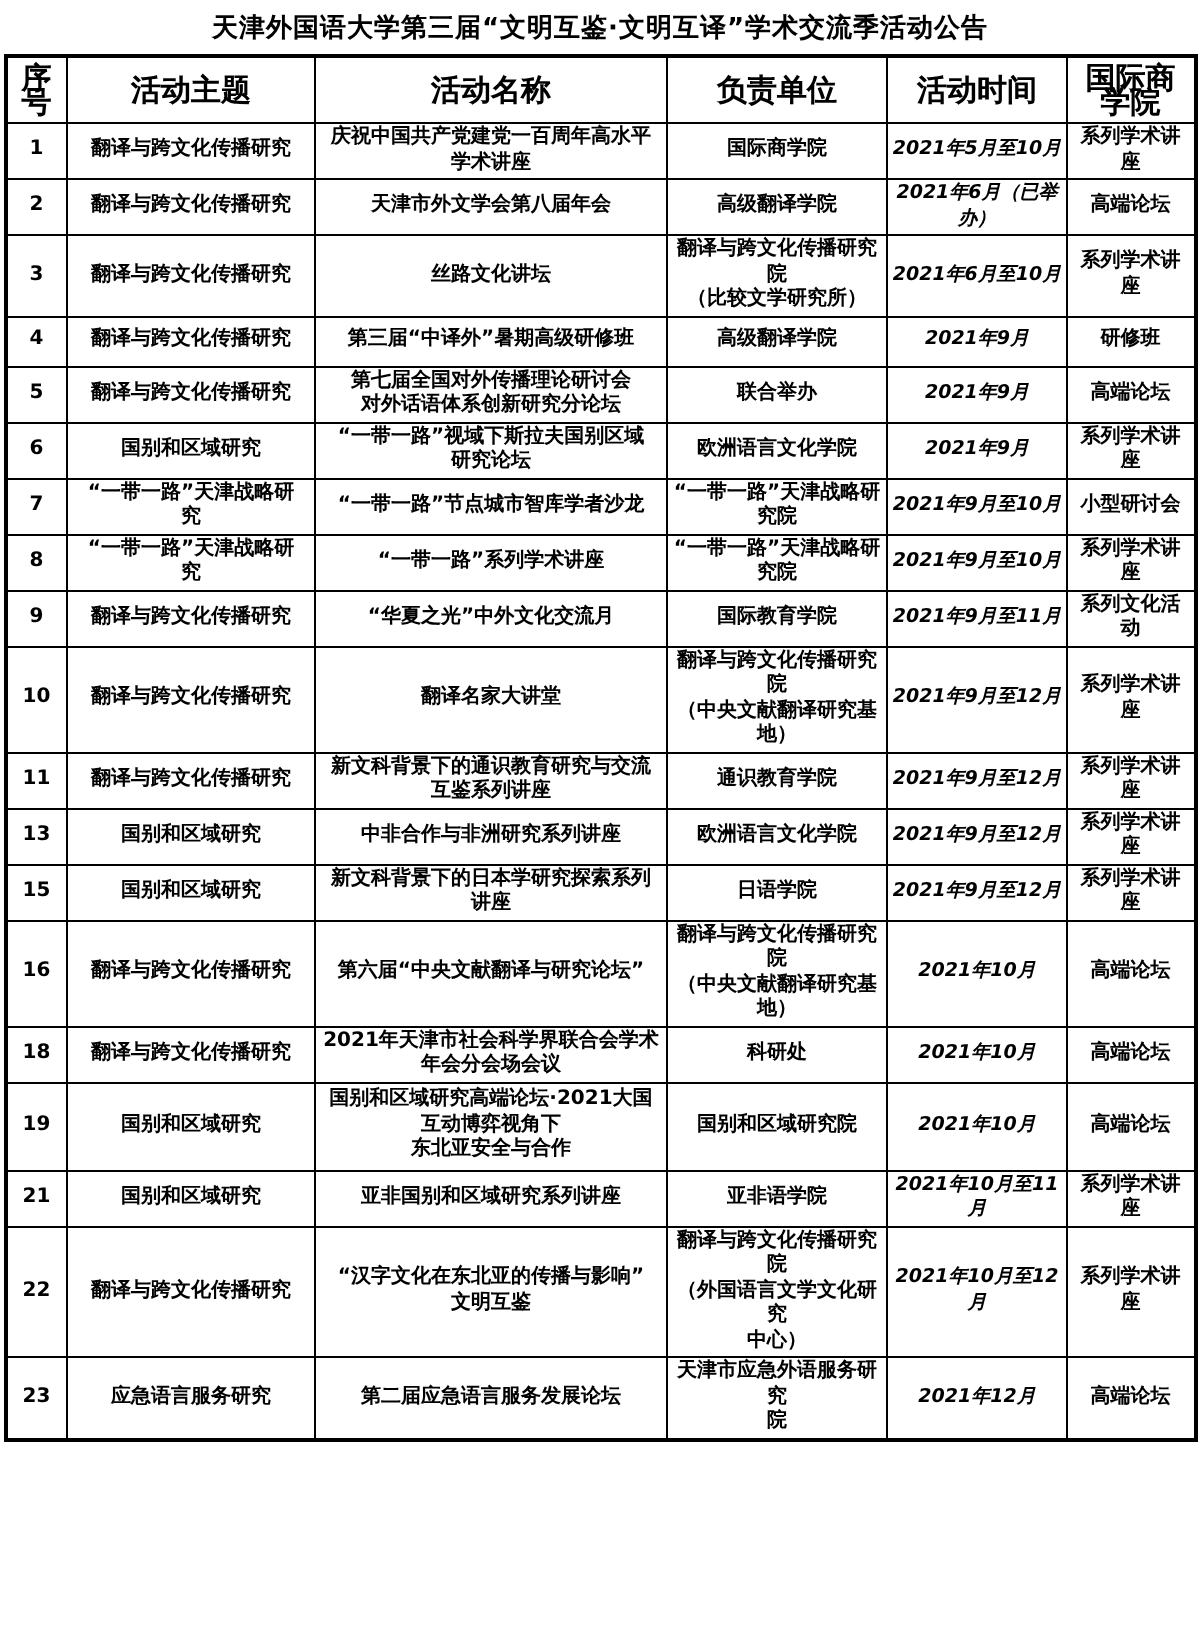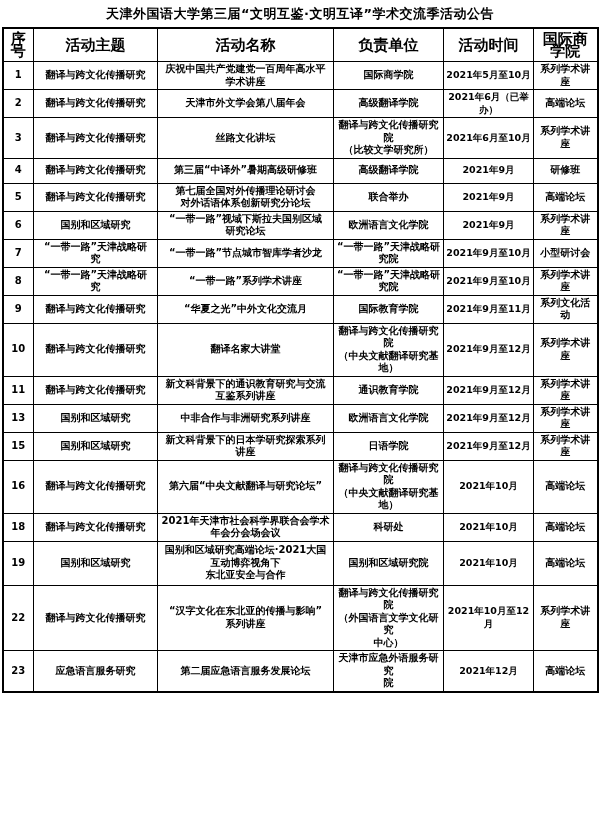--- a/index.html
+++ b/index.html
@@ -26,21 +26,21 @@
     font-size:10px;line-height:12.5px;
     white-space:pre-line;
     overflow-wrap:break-word;
     font-weight:bold;
   }
   thead th{font-size:15px;height:30px;}
   tbody tr{height:25px;}
   
   tbody tr:nth-child(10){height:50px;}
   tbody tr:nth-child(16){height:44px;}
-  td.cell-time{font-size:9.5px;}
+  td.cell-time{font-size:9.5px;font-style:italic;}
   td.cell-format{font-size:10px;}
 </style>
 </head>
 <body>
 
 <div class="page">
   <div class="title">天津外国语大学第三届“文明互鉴·文明互译”学术交流季活动公告</div>
   <table class="activities">
     <colgroup>
       <col style="width:31px">
@@ -198,24 +198,32 @@
           <td class="cell-no">19</td>
           <td class="cell-theme">国别和区域研究</td>
           <td class="cell-name">国别和区域研究高端论坛·2021大国
 互动博弈视角下
 东北亚安全与合作</td>
           <td class="cell-unit">国别和区域研究院</td>
           <td class="cell-time">2021年10月</td>
           <td class="cell-format">高端论坛</td>
         </tr>
         <tr>
+          <td class="cell-no">21</td>
+          <td class="cell-theme">国别和区域研究</td>
+          <td class="cell-name">亚非国别和区域研究系列讲座</td>
+          <td class="cell-unit">亚非语学院</td>
+          <td class="cell-time">2021年10月至11月</td>
+          <td class="cell-format">系列学术讲座</td>
+        </tr>
+        <tr>
           <td class="cell-no">22</td>
           <td class="cell-theme">翻译与跨文化传播研究</td>
           <td class="cell-name">“汉字文化在东北亚的传播与影响”
-系列讲座</td>
+文明互鉴</td>
           <td class="cell-unit">翻译与跨文化传播研究院
 （外国语言文学文化研究
 中心）</td>
           <td class="cell-time">2021年10月至12月</td>
           <td class="cell-format">系列学术讲座</td>
         </tr>
         <tr>
           <td class="cell-no">23</td>
           <td class="cell-theme">应急语言服务研究</td>
           <td class="cell-name">第二届应急语言服务发展论坛</td>

